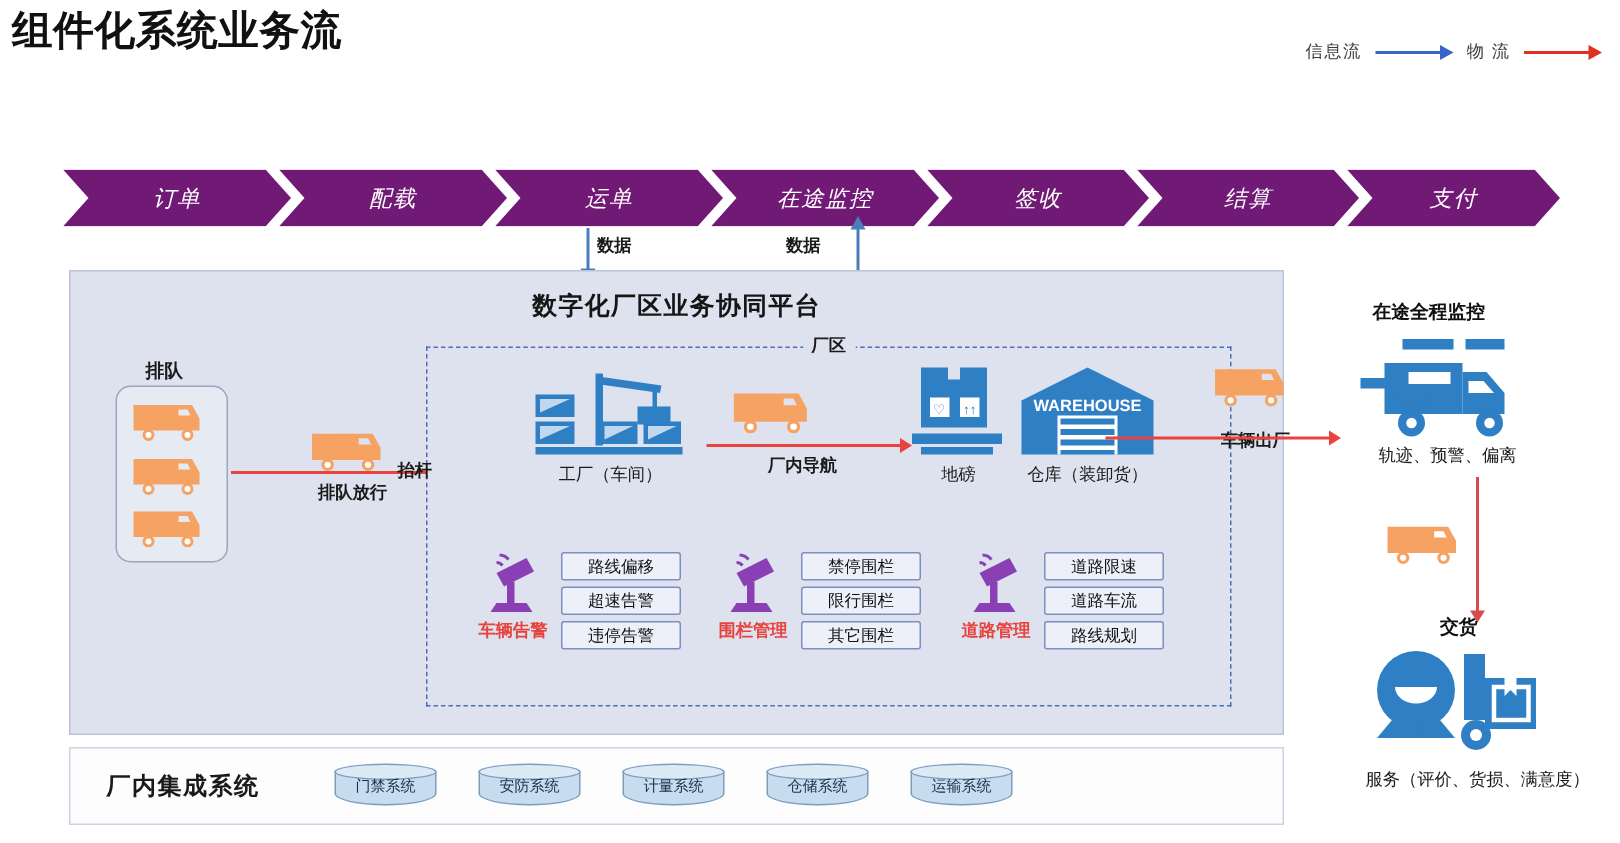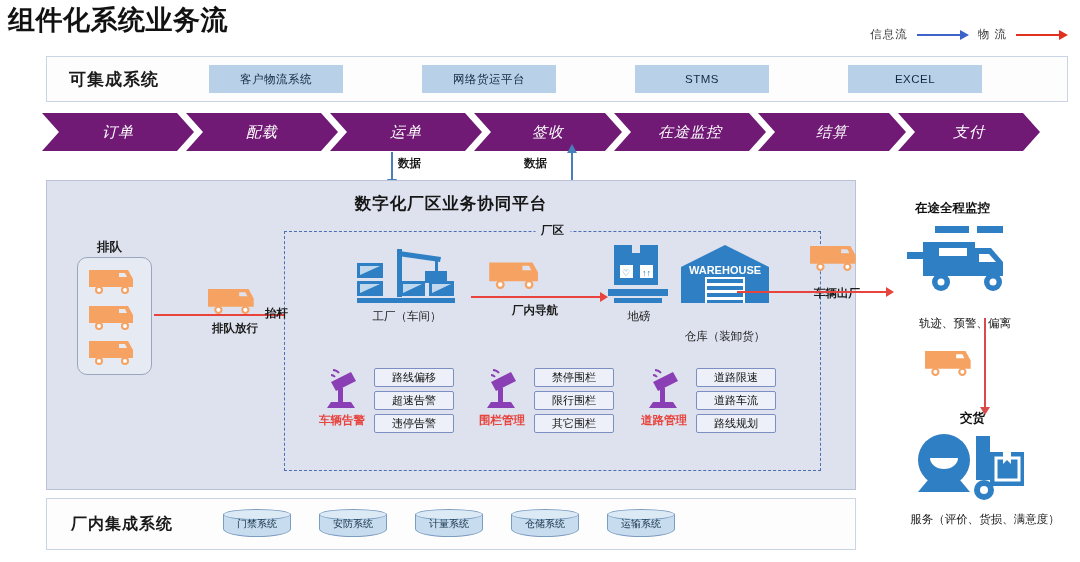--- a/index.html
+++ b/index.html
@@ -159,39 +159,27 @@
         <span class="shaft"></span>
         <span class="head"></span>
       </span>
     <span class="legend-label">物 流</span>
     <span class="legend-arrow red">
         <span class="shaft"></span>
         <span class="head"></span>
       </span>
   </div>
 
-  <div class="integ-bar">
-    <div class="integ-title">可集成系统</div>
-    <div class="integ-items">
-      <div class="integ-chip">客户物流系统</div>
-      <div class="integ-gap"></div>
-      <div class="integ-chip">网络货运平台</div>
-      <div class="integ-gap"></div>
-      <div class="integ-chip">STMS</div>
-      <div class="integ-gap"></div>
-      <div class="integ-chip">EXCEL</div>
-    </div>
-  </div>
 
   <div class="chev-row">
     <div class="chev" style="width:152px">订单</div>
     <div class="chev" style="width:152px">配载</div>
     <div class="chev" style="width:152px">运单</div>
+    <div class="chev" style="width:152px">在途监控</div>
     <div class="chev" style="width:148px">签收</div>
-    <div class="chev" style="width:152px">在途监控</div>
     <div class="chev" style="width:148px">结算</div>
     <div class="chev" style="width:142px">支付</div>
   </div>
 
   <div class="data-arrow down" style="left:391px; top:152px; height:28px;">
       <span class="tip"></span>
     </div>
   <div class="data-label" style="left:398px; top:156px;">数据</div>
 
   <div class="data-arrow up" style="left:571px; top:152px; height:28px;">
@@ -316,21 +304,21 @@
       <path d="M46 2 L90 24 v36 h-88 v-36 z" fill="#2f7fc4"></path>
       <rect x="26" y="34" width="40" height="26" fill="#ffffff"></rect>
       <g fill="#2f7fc4">
           <rect x="28" y="36" width="36" height="4"></rect>
           <rect x="28" y="43" width="36" height="4"></rect>
           <rect x="28" y="50" width="36" height="4"></rect>
           <rect x="28" y="57" width="36" height="3"></rect>
         </g>
       <text x="46" y="31" text-anchor="middle" font-size="11" font-weight="bold" fill="#ffffff" font-family="Liberation Sans, sans-serif">WAREHOUSE</text>
     </svg>
-    <div class="node-caption" style="left:620px; top:128px; width:116px;margin-top:20px;">仓库（装卸货）</div>
+    <div class="node-caption" style="left:620px; top:128px; width:116px;">仓库（装卸货）</div>
 
     <svg style="position:absolute; left:760px; top:62px;" width="60" height="28" viewBox="0 0 56 27">
       <g fill="#f5a263">
         <path d="M2 3 h30 v7 h8 l-2 -4 h-6 v-3 h9 l5 9 v8 h-44 z"></path>
         <rect x="6" y="6" width="16" height="4"></rect>
         <path d="M22 4 l8 4 l-8 4 z"></path>
       </g>
       <g fill="#fff" stroke="#f5a263" stroke-width="2">
           <circle cx="12" cy="23" r="3"></circle>
           <circle cx="38" cy="23" r="3"></circle>
@@ -417,21 +405,21 @@
     </g>
     <g fill="#2f7fc4">
         <circle cx="36" cy="60" r="9"></circle>
         <circle cx="88" cy="60" r="9"></circle>
       </g>
     <g fill="#ffffff">
         <circle cx="36" cy="60" r="3.5"></circle>
         <circle cx="88" cy="60" r="3.5"></circle>
       </g>
   </svg>
-  <div class="node-caption" style="left:905px; top:316px; width:120px; text-align:center;">轨迹、预警、偏离</div>
+  <div class="node-caption" style="left:905px; top:296px; width:120px; text-align:center;">轨迹、预警、偏离</div>
 
   <svg style="position:absolute; left:922px; top:348px;" width="60" height="28" viewBox="0 0 56 27">
     <g fill="#f5a263">
       <path d="M2 3 h30 v7 h8 l-2 -4 h-6 v-3 h9 l5 9 v8 h-44 z"></path>
       <rect x="6" y="6" width="16" height="4"></rect>
       <path d="M22 4 l8 4 l-8 4 z"></path>
     </g>
     <g fill="#fff" stroke="#f5a263" stroke-width="2">
         <circle cx="12" cy="23" r="3"></circle>
         <circle cx="38" cy="23" r="3"></circle>

